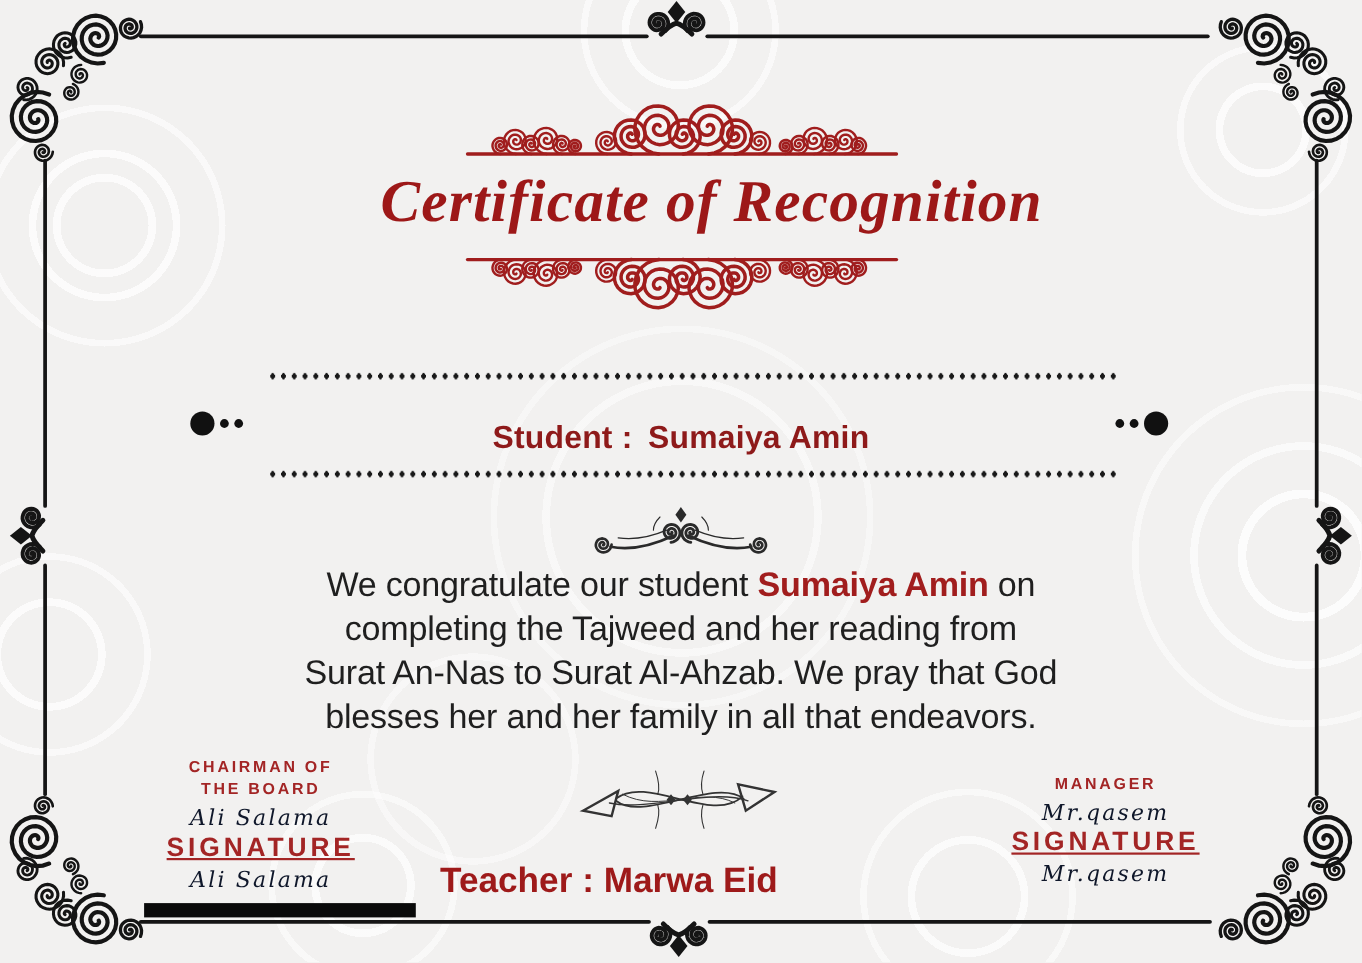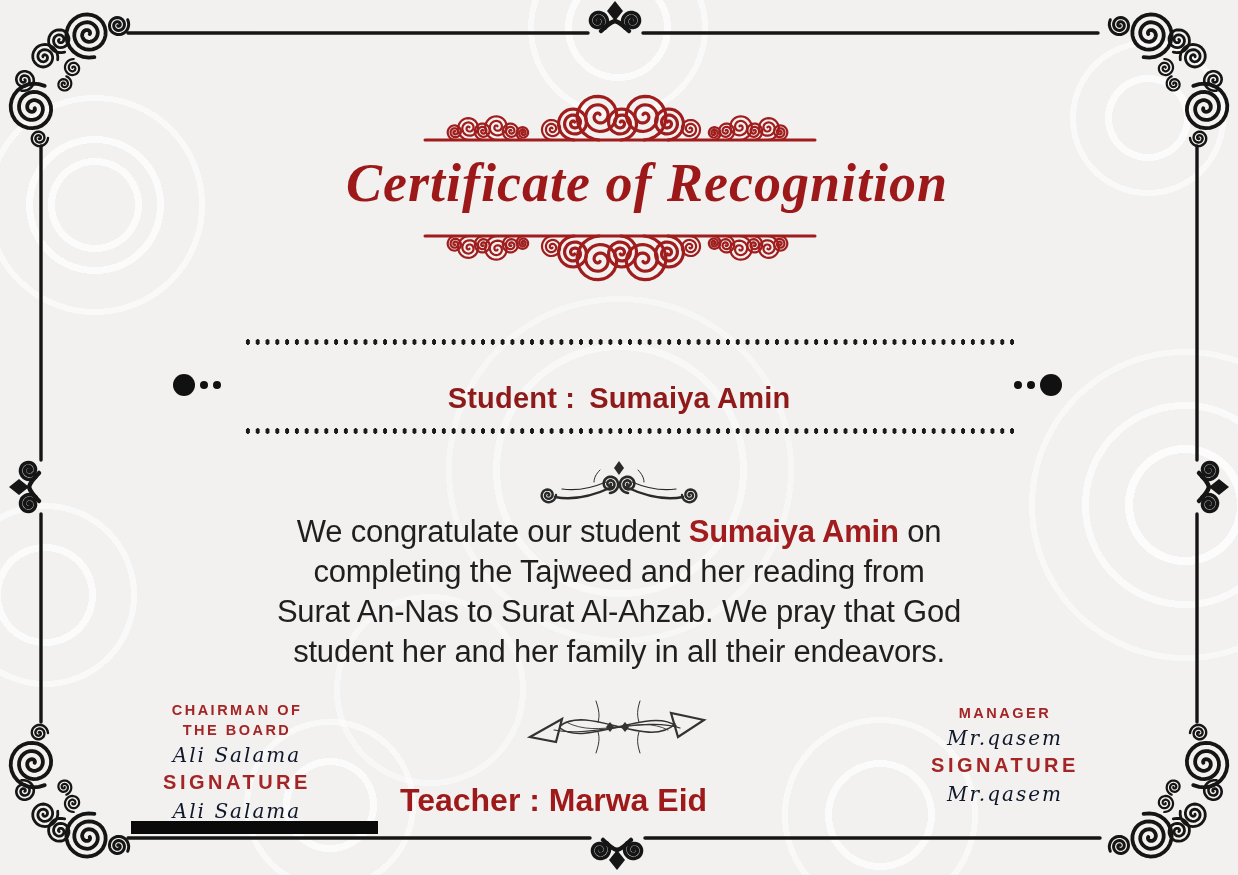--- a/index.html
+++ b/index.html
@@ -49,28 +49,28 @@
   }
   .student-row .lbl{margin-right:14px;}
 
   .body-text{
     position:absolute;left:159px;top:512px;width:920px;text-align:center;
     font-size:31px;line-height:40px;color:#1f1f1f;letter-spacing:-.2px;
   }
   .body-text .hl{color:#a11d1d;font-weight:700;}
 
   .sig{position:absolute;text-align:center;color:#a32525;}
-  .sig.left{left:118px;top:688px;width:238px;margin-top:12px;}
+  .sig.left{left:118px;top:688px;width:238px;}
   .sig.right{left:888px;top:703px;width:234px;}
   .sig .role{font-size:14.5px;font-weight:700;letter-spacing:2.5px;line-height:20px;}
   .sig .script{
     font-family:"DejaVu Serif",serif;font-style:italic;
     font-size:20px;color:#0f172a;letter-spacing:2px;line-height:26px;margin-top:2px;
   }
-  .sig .siglabel{font-size:20px;font-weight:700;letter-spacing:3.5px;line-height:27px;margin-top:1px;}
+  .sig .siglabel{font-size:24px;font-weight:700;letter-spacing:3.5px;line-height:27px;margin-top:1px;text-decoration:underline;}
 
   .teacher{
     position:absolute;left:400px;top:782px;width:440px;
     font-size:32px;font-weight:700;color:#9e1a1a;
   }
   .redaction{position:absolute;left:131px;top:821px;width:247px;height:13px;background:#0a0a0a;}
 </style>
 </head>
 <body>
 
@@ -242,21 +242,21 @@
 
 <div class="student-row">
   <span class="lbl">Student :</span><span>Sumaiya Amin</span>
 </div>
 <div class="dotted-row row-bottom"></div>
 
 <div class="body-text">
   <div><span>We congratulate our student </span><span class="hl">Sumaiya Amin</span><span> on</span></div>
   <div>completing the Tajweed and her reading from</div>
   <div>Surat An-Nas to Surat Al-Ahzab. We pray that God</div>
-  <div>student her and her family in all their endeavors.</div>
+  <div>blesses her and her family in all that endeavors.</div>
 </div>
 
 <div class="sig left">
   <div class="role">CHAIRMAN OF</div>
   <div class="role">THE BOARD</div>
   <div class="script">Ali Salama</div>
   <div class="siglabel">SIGNATURE</div>
   <div class="script">Ali Salama</div>
 </div>
 

